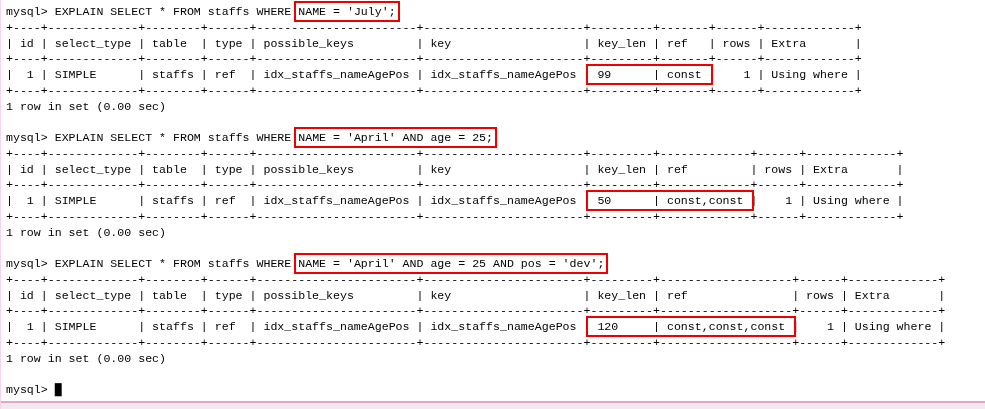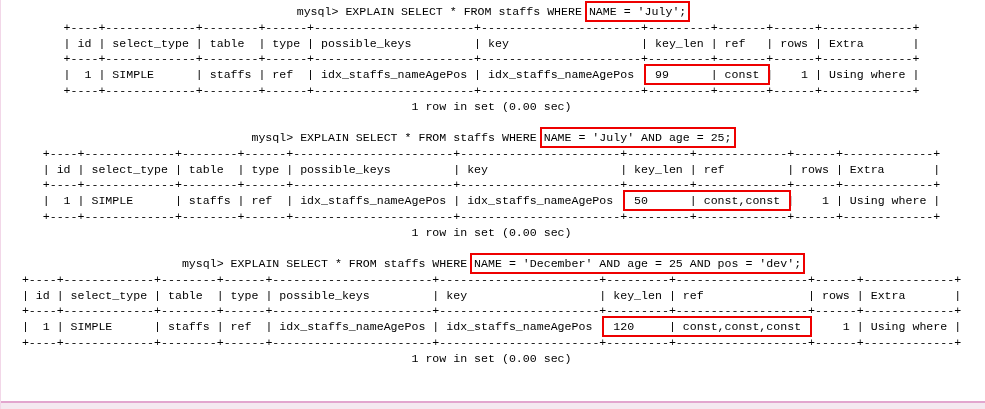--- a/index.html
+++ b/index.html
@@ -7,21 +7,21 @@
   .window {
     width:985px; height:409px;
     position:relative; overflow:hidden;
     background:var(--bg,#ffffff);
     border-left:1px solid var(--pink-soft,#f2d7e8);
     font-family:"Liberation Mono","DejaVu Sans Mono",monospace;
     font-size:11.6px;
     color:var(--fg,#000000);
     font-variant-ligatures:none;
   }
-  .terminal { padding:4px 8px 0 5px;text-align:center; }
+  .terminal { padding:4px 8px 0 5px; }
   .line { height:15.75px; line-height:15.75px; white-space:pre; }
   .hl {
     outline:2px solid var(--hl,#ee0000);
     outline-offset:2px;
   }
   .cursor-glyph { color:var(--fg,#000000); }
   .bottom-bar {
     position:absolute; left:0; right:0; bottom:0;
     height:8px;
     background:var(--pink-fill,#f4e9f0);
@@ -35,32 +35,33 @@
   <div class="terminal">
     <div id="lines">
         <div class="line"><span>mysql&gt; EXPLAIN SELECT * FROM staffs WHERE </span><span class="hl">NAME = 'July';</span></div>
         <div class="line"><span>+----+-------------+--------+------+-----------------------+-----------------------+---------+-------+------+-------------+</span></div>
         <div class="line"><span>| id | select_type | table  | type | possible_keys         | key                   | key_len | ref   | rows | Extra       |</span></div>
         <div class="line"><span>+----+-------------+--------+------+-----------------------+-----------------------+---------+-------+------+-------------+</span></div>
         <div class="line"><span>|  1 | SIMPLE      | staffs | ref  | idx_staffs_nameAgePos | idx_staffs_nameAgePos |</span><span class="hl"> 99      | const </span><span>|    1 | Using where |</span></div>
         <div class="line"><span>+----+-------------+--------+------+-----------------------+-----------------------+---------+-------+------+-------------+</span></div>
         <div class="line"><span>1 row in set (0.00 sec)</span></div>
         <div class="line"></div>
-        <div class="line"><span>mysql&gt; EXPLAIN SELECT * FROM staffs WHERE </span><span class="hl">NAME = 'July' AND age = 25;</span></div>
+        <div class="line"><span>mysql&gt; EXPLAIN SELECT * FROM staffs WHERE </span><span class="hl">NAME = 'April' AND age = 25;</span></div>
         <div class="line"><span>+----+-------------+--------+------+-----------------------+-----------------------+---------+-------------+------+-------------+</span></div>
         <div class="line"><span>| id | select_type | table  | type | possible_keys         | key                   | key_len | ref         | rows | Extra       |</span></div>
         <div class="line"><span>+----+-------------+--------+------+-----------------------+-----------------------+---------+-------------+------+-------------+</span></div>
         <div class="line"><span>|  1 | SIMPLE      | staffs | ref  | idx_staffs_nameAgePos | idx_staffs_nameAgePos |</span><span class="hl"> 50      | const,const </span><span>|    1 | Using where |</span></div>
         <div class="line"><span>+----+-------------+--------+------+-----------------------+-----------------------+---------+-------------+------+-------------+</span></div>
         <div class="line"><span>1 row in set (0.00 sec)</span></div>
         <div class="line"></div>
-        <div class="line"><span>mysql&gt; EXPLAIN SELECT * FROM staffs WHERE </span><span class="hl">NAME = 'December' AND age = 25 AND pos = 'dev';</span></div>
+        <div class="line"><span>mysql&gt; EXPLAIN SELECT * FROM staffs WHERE </span><span class="hl">NAME = 'April' AND age = 25 AND pos = 'dev';</span></div>
         <div class="line"><span>+----+-------------+--------+------+-----------------------+-----------------------+---------+-------------------+------+-------------+</span></div>
         <div class="line"><span>| id | select_type | table  | type | possible_keys         | key                   | key_len | ref               | rows | Extra       |</span></div>
         <div class="line"><span>+----+-------------+--------+------+-----------------------+-----------------------+---------+-------------------+------+-------------+</span></div>
         <div class="line"><span>|  1 | SIMPLE      | staffs | ref  | idx_staffs_nameAgePos | idx_staffs_nameAgePos |</span><span class="hl"> 120     | const,const,const </span><span>|    1 | Using where |</span></div>
         <div class="line"><span>+----+-------------+--------+------+-----------------------+-----------------------+---------+-------------------+------+-------------+</span></div>
         <div class="line"><span>1 row in set (0.00 sec)</span></div>
         <div class="line"></div>
       </div>
+    <div class="line"><span>mysql&gt; </span><span class="cursor-glyph">█</span></div>
   </div>
   <div class="bottom-bar"></div>
 </div>
 
 </body></html>

